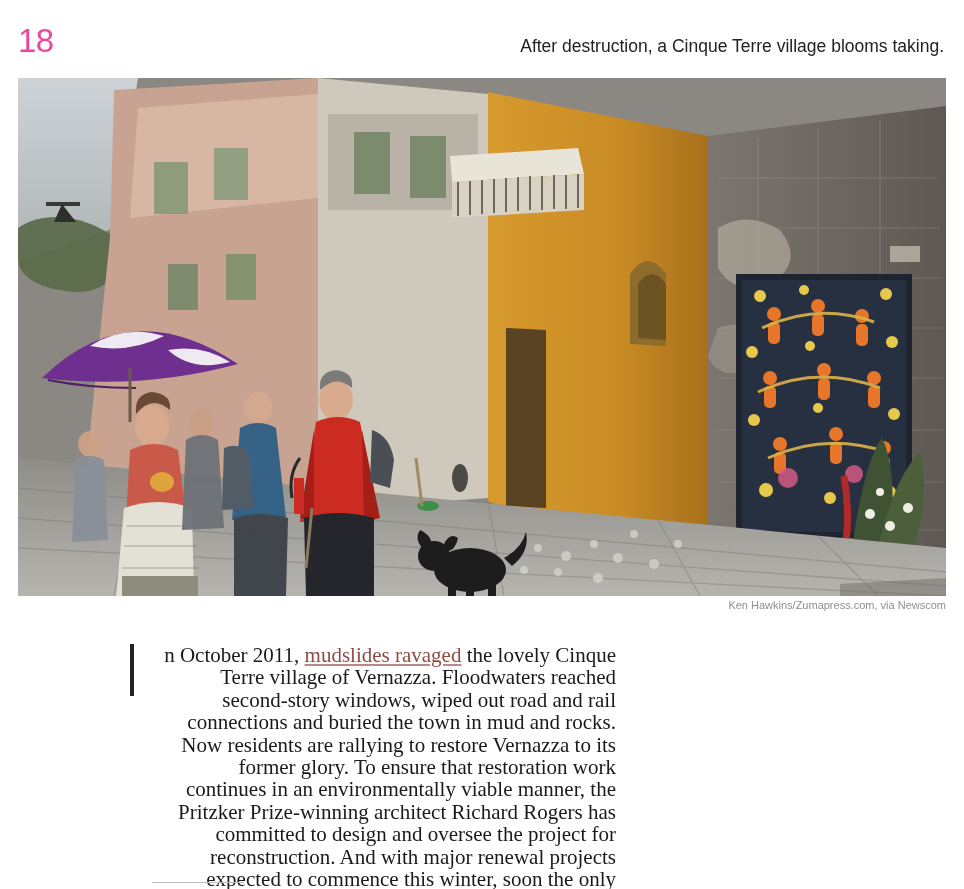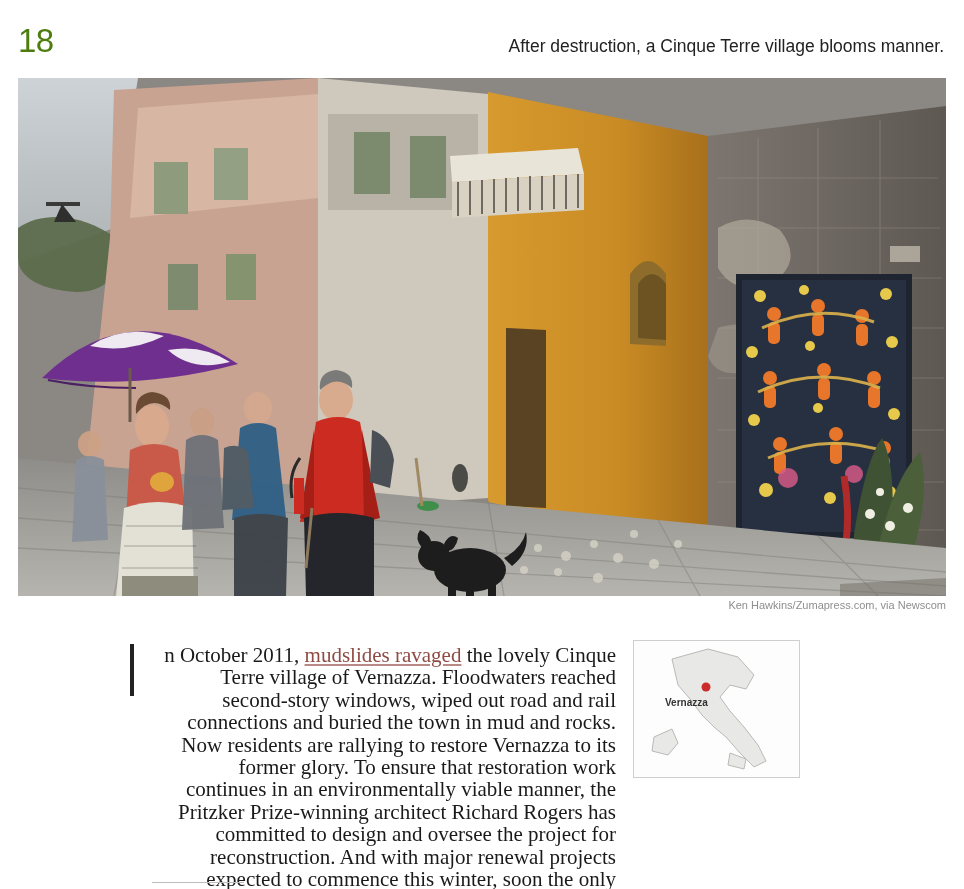--- a/index.html
+++ b/index.html
@@ -30,21 +30,21 @@
     height: 48px;
   }
   .headline-wrap {
     display: flex;
     align-items: baseline;
     gap: 12px;
   }
   .rank {
     font-family: "Liberation Sans", sans-serif;
     font-size: 33px;
-    color: #4d7c0f;
+    color: #ec4899;
     font-weight: 400;
     letter-spacing: -0.5px;
   }
   .title {
     font-family: "Liberation Sans", sans-serif;
     font-size: 33px;
     color: #a8514a;
     font-weight: 400;
     letter-spacing: -0.2px;
   }
@@ -203,21 +203,21 @@
 </style>
 </head>
 <body>
 
 <div class="page">
 
   <div class="header">
     <div class="headline-wrap">
       <span class="rank">18</span>
     </div>
-    <div class="dek">After destruction, a Cinque Terre village blooms manner.</div>
+    <div class="dek">After destruction, a Cinque Terre village blooms taking.</div>
   </div>
 
   <div class="photo">
     <svg width="928" height="518" viewBox="0 0 928 518" xmlns="http://www.w3.org/2000/svg">
       <defs>
         <linearGradient id="skyG" x1="0" y1="0" x2="0" y2="1">
           <stop offset="0%" stop-color="#cdd3d6"></stop>
           <stop offset="100%" stop-color="#aeb4b5"></stop>
         </linearGradient>
         <linearGradient id="streetG" x1="0" y1="0" x2="0" y2="1">
@@ -458,29 +458,17 @@
   <div class="credit">Ken Hawkins/Zumapress.com, via Newscom</div>
 
   <div class="body-wrap">
     <div class="article">
       <div class="rule"></div>
       <p><span>n October 2011, </span><a class="inline-link" href="#">mudslides ravaged</a><span> the lovely Cinque Terre village of Vernazza. Floodwaters reached second-story windows, wiped out road and rail connections and buried the town in mud and rocks. Now residents are rallying to restore Vernazza to its former glory. To ensure that restoration work continues in an environmentally viable manner, the Pritzker Prize-winning architect Richard Rogers has committed to design and oversee the project for reconstruction. And with major renewal projects expected to commence this winter, soon the only visible reminders of the catastrophe may be new vineyards taking root in the hills, freshly laid stone in the seaside piazza and the resurgent pride of the local community. </span><span class="byline">— Ingrid K. Williams</span></p>
     </div>
   </div>
 
   <div class="rail">
-    <div class="map-box">
-      <svg width="165" height="136" viewBox="0 0 165 136" xmlns="http://www.w3.org/2000/svg">
-        <rect x="0" y="0" width="165" height="136" fill="#fdfdfd"></rect>
-
-        <path d="M38 18 L74 8 L104 16 L120 34 L112 48 L96 44 L86 56 L96 70 L110 86 L124 104 L132 120 L120 126 L106 112 L92 96 L80 86 L68 74 L56 58 L44 44 Z" fill="#e8e8e6" stroke="#b9b9b7" stroke-width="1"></path>
-        <path d="M96 112 L112 118 L110 128 L94 124 Z" fill="#e8e8e6" stroke="#b9b9b7" stroke-width="1"></path>
-        <path d="M20 96 L38 88 L44 102 L34 114 L18 110 Z" fill="#e8e8e6" stroke="#b9b9b7" stroke-width="1"></path>
-        <path d="M0 0 H165 V20 H0 Z" fill="#fdfdfd" opacity="0"></path>
-        <circle cx="72" cy="46" r="4.5" fill="#cc2b2b"></circle>
-      </svg>
-      <div class="map-label">Vernazza</div>
-    </div>
 
   </div>
 
   <div class="bottom-rule"></div>
 </div>
 
 </body></html>

